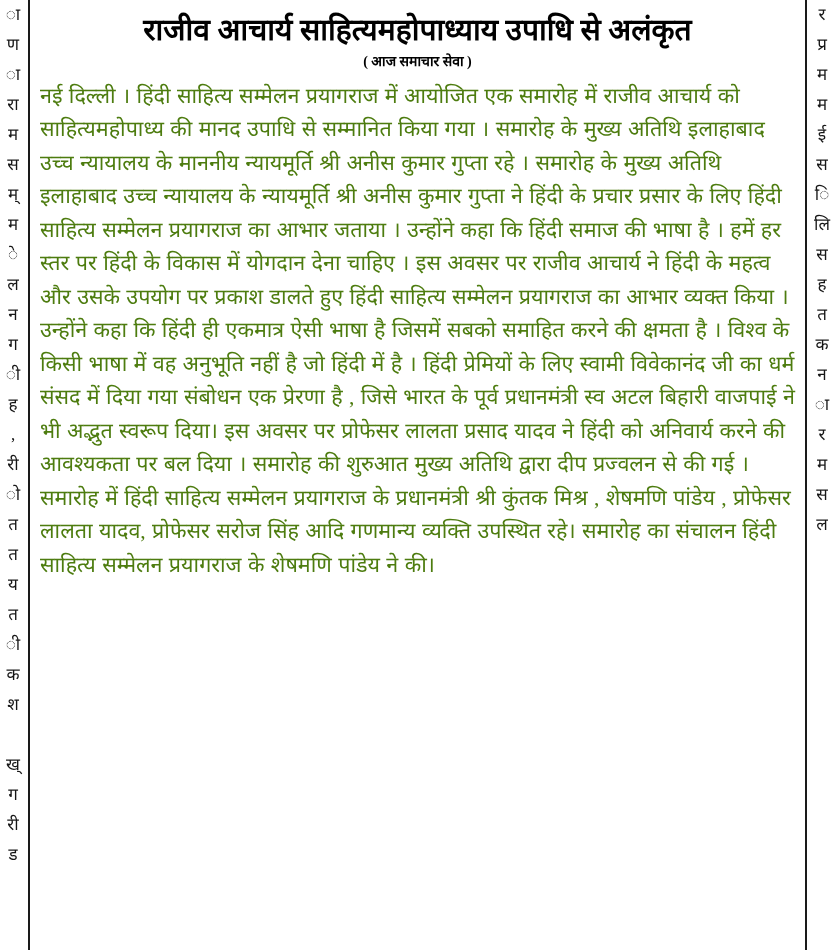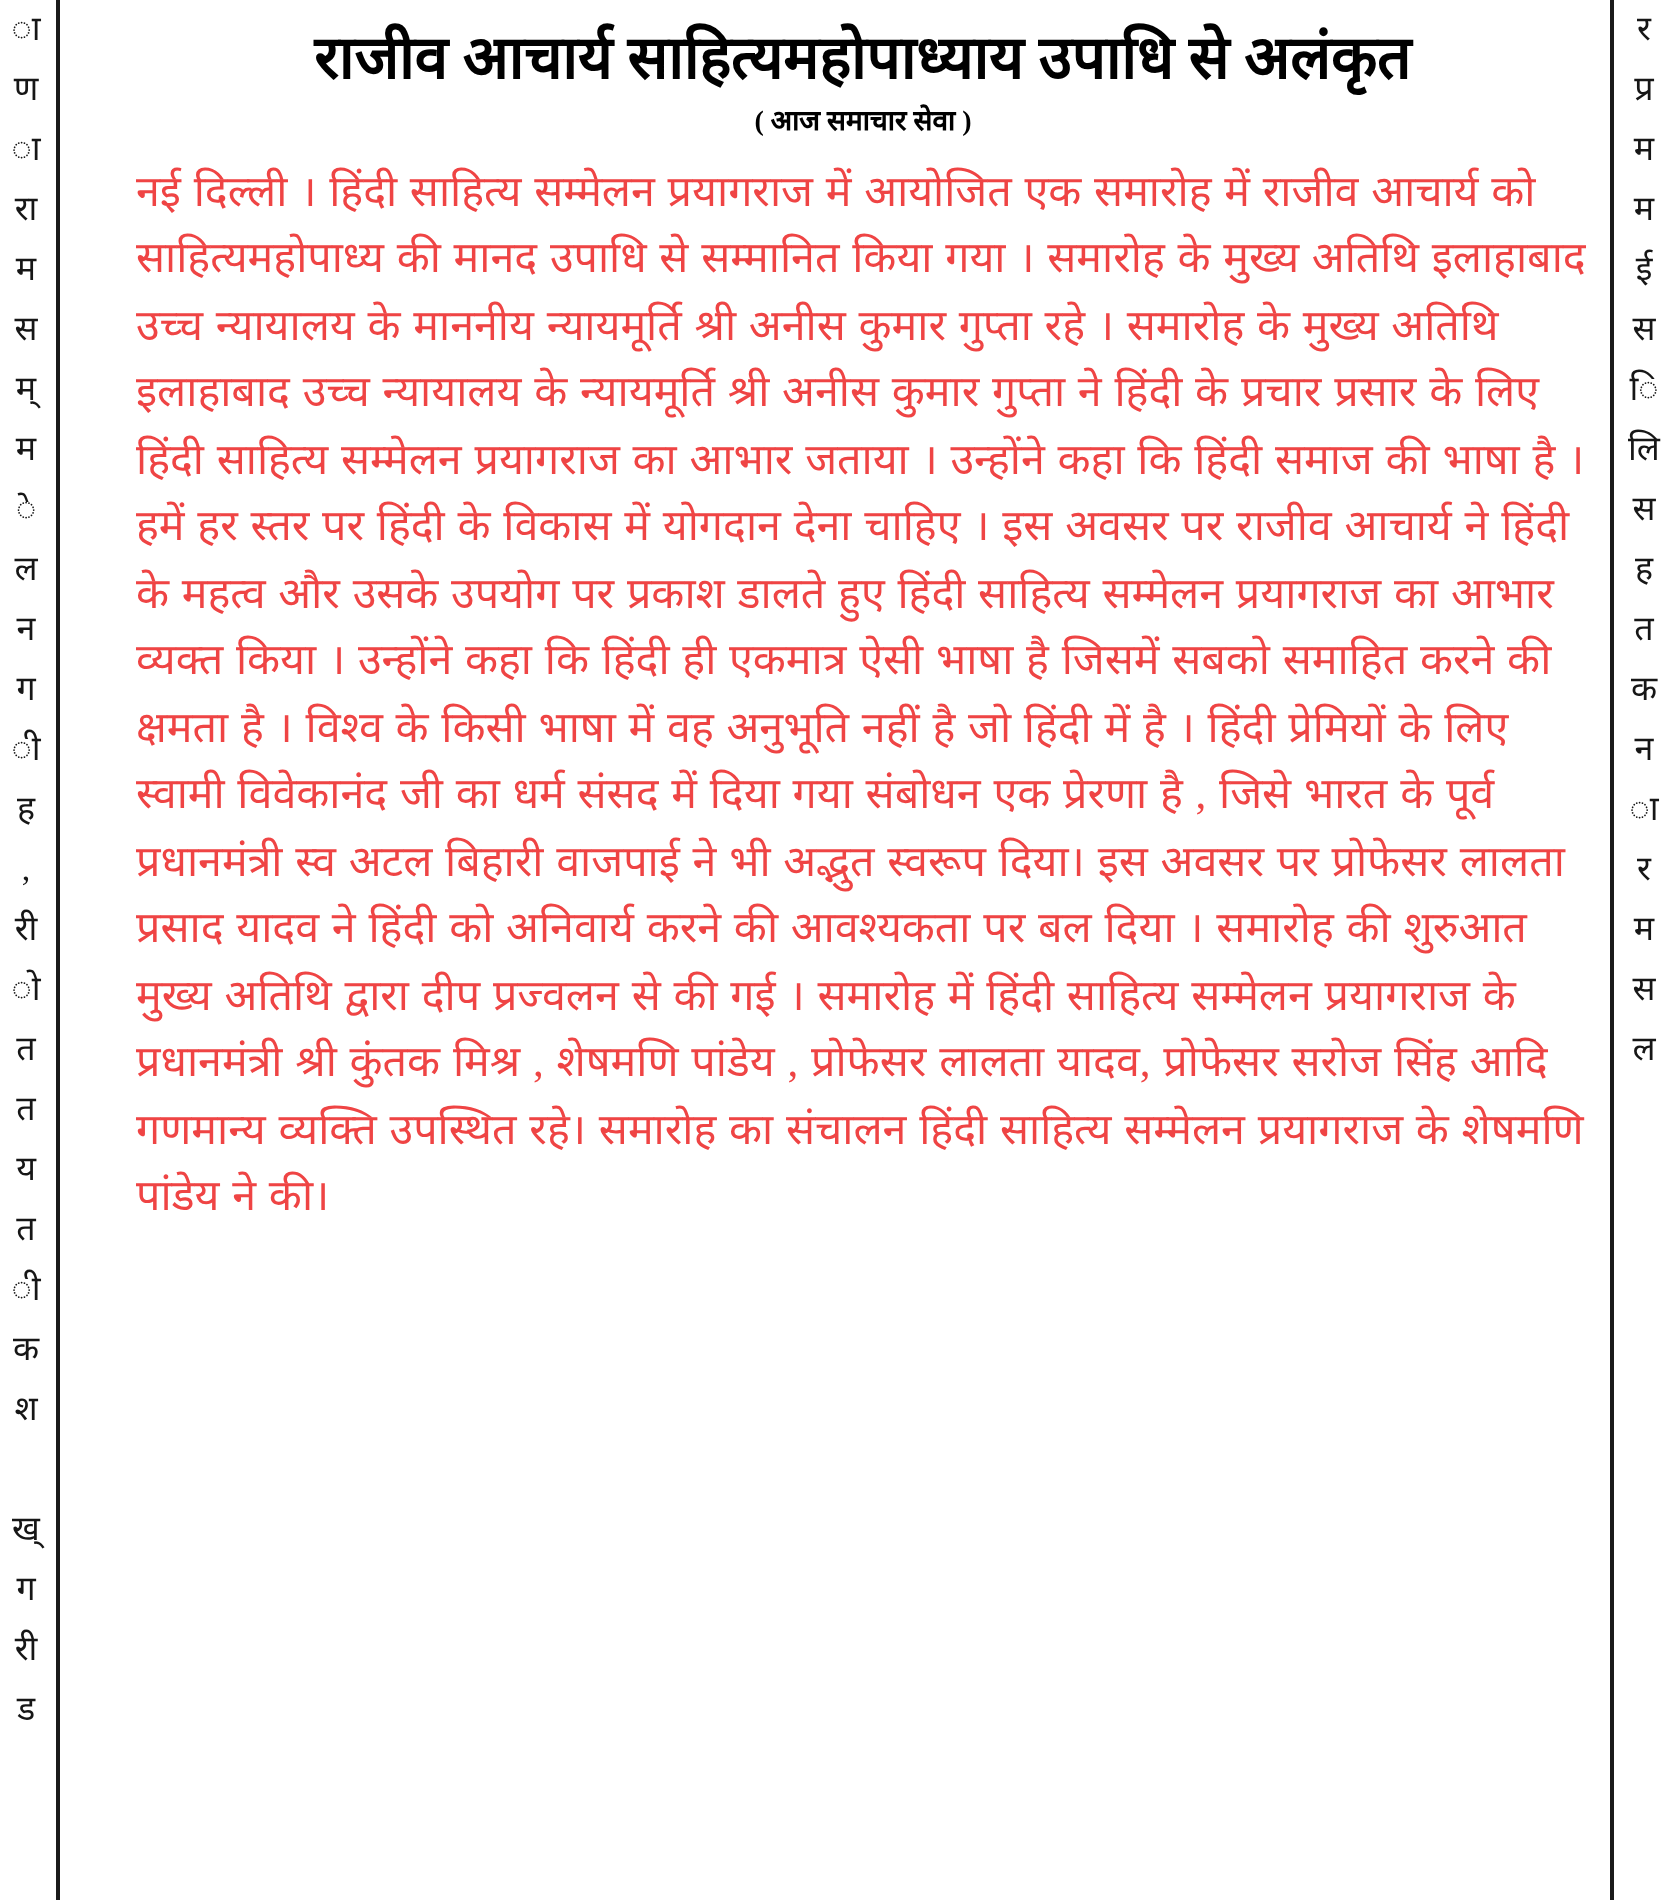--- a/index.html
+++ b/index.html
@@ -52,21 +52,20 @@
   }
   .sliver-left  { left: 0; }
   .sliver-right { right: 0; }
 
   
   .article {
     position: absolute;
     left: 40px;
     right: 40px;
     top: 12px;
-    margin-left: 28px;
   }
 
   .headline {
     font-family: "Liberation Serif", "DejaVu Serif", serif;
     font-weight: bold;
     font-size: 30px;
     line-height: 1.18;
     text-align: center;
     letter-spacing: 0px;
     margin: 0 0 2px 0;
@@ -82,21 +81,21 @@
     margin: 6px 0 8px 0;
     color: #000000;
   }
 
   .body-text {
     font-family: "Liberation Serif", "DejaVu Serif", serif;
     font-size: 21.5px;
     line-height: 33.5px;
     text-align: justify;
     text-justify: inter-word;
-    color: #ef4444;
+    color: #4d7c0f;
     margin: 0;
     word-spacing: 1px;
   }
   .body-text p {
     margin: 0;
     text-align: justify;
   }
   .body-text p:last-child {
     text-align: left;
   }

